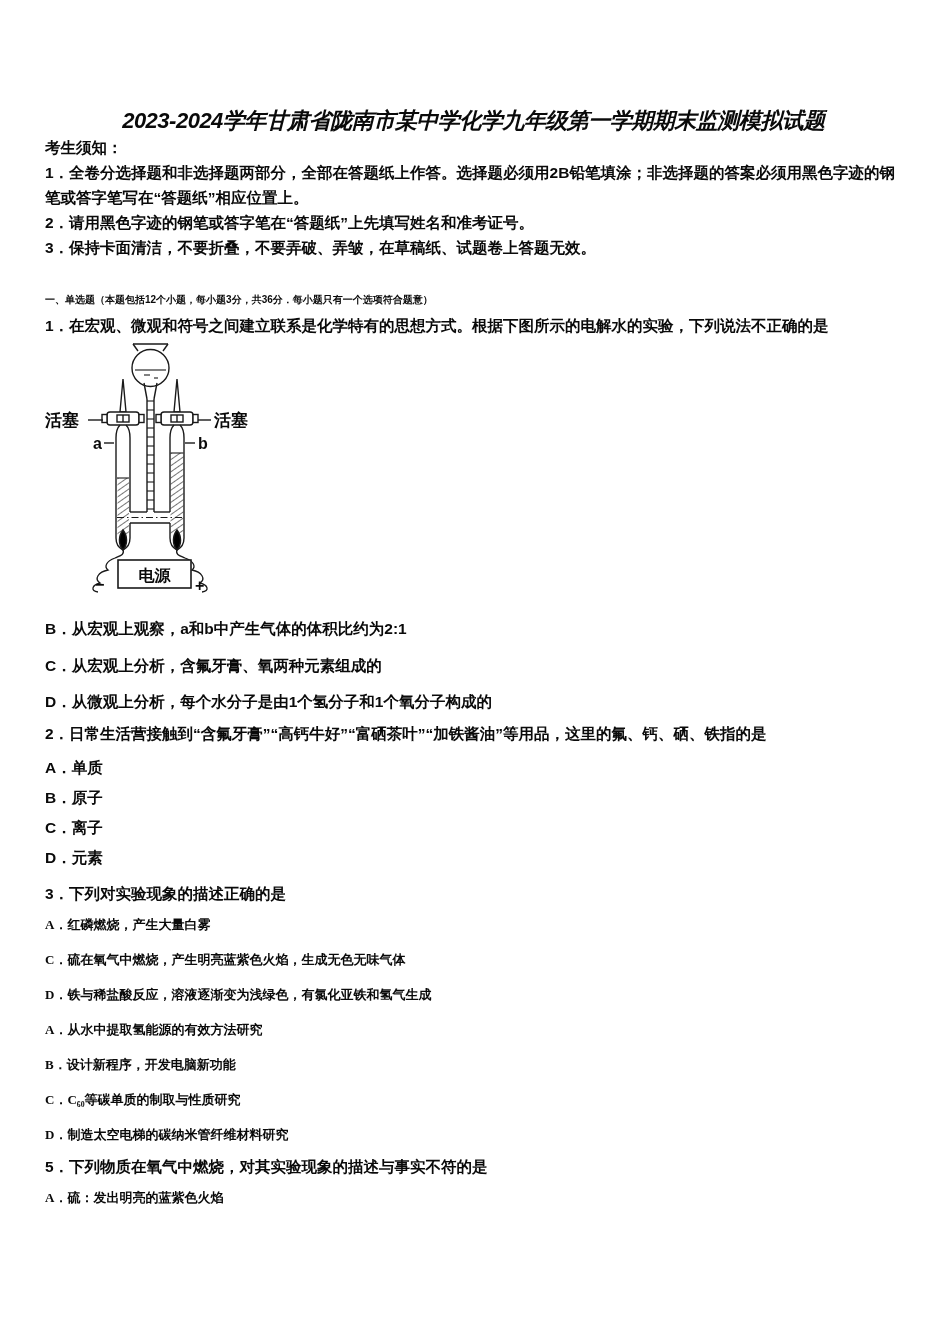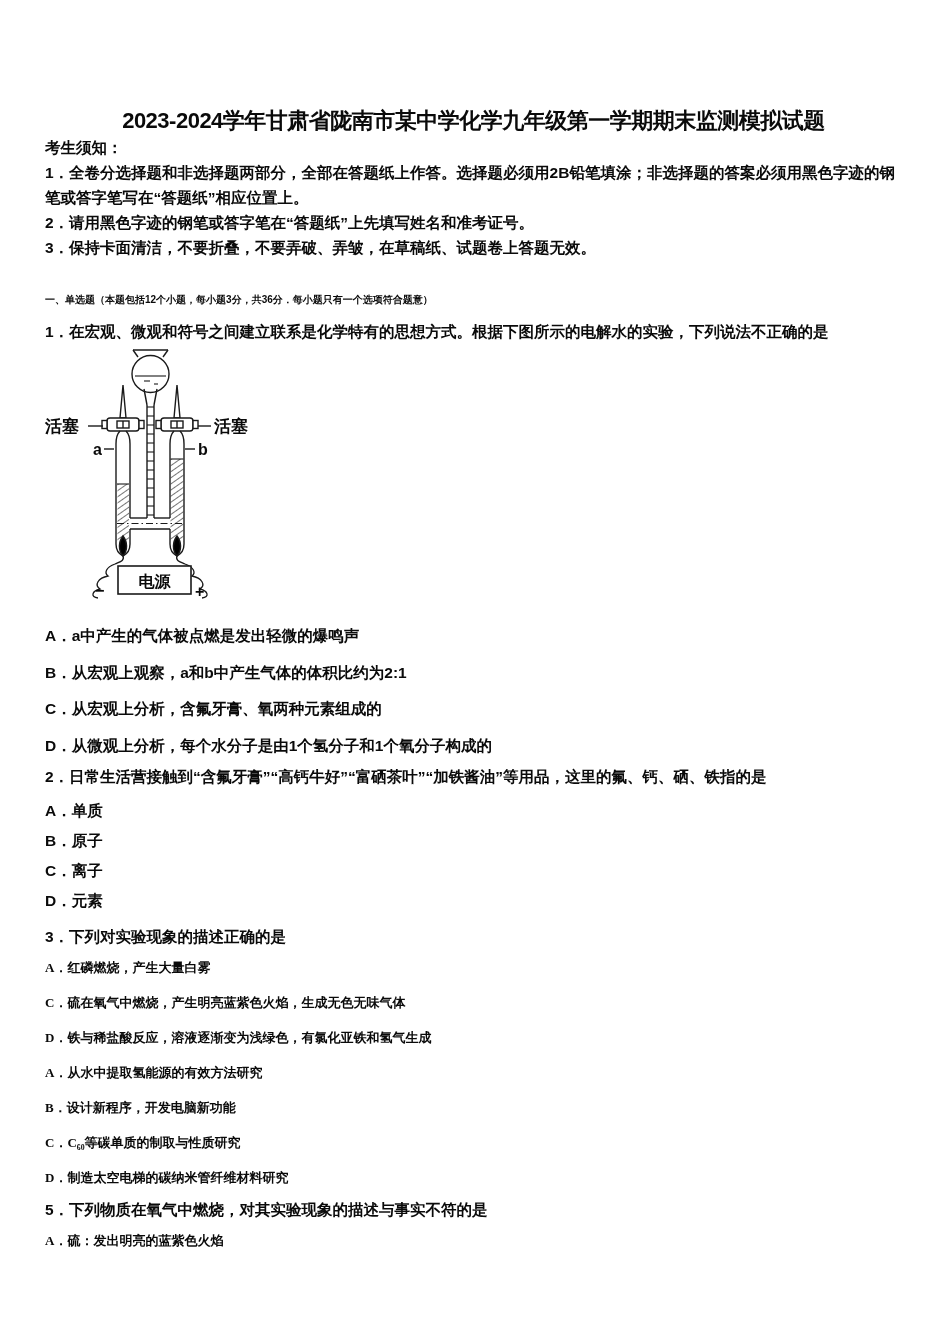--- a/index.html
+++ b/index.html
@@ -13,26 +13,27 @@
     font-family:"Liberation Sans","DejaVu Sans",sans-serif;
     font-weight:700;
     color:#0a0a0a;
     overflow:hidden;
   }
   .title{
     font-size:22px;
     line-height:30px;
     text-align:center;
     letter-spacing:-0.5px;
+    font-style:italic;
   }
   .notice-head{font-size:15.5px;line-height:24px;}
   .notice-item{font-size:15.5px;line-height:25px;}
   .section-head{margin-top:27px;font-size:10px;line-height:26px;}
   .stem{font-size:15.5px;line-height:26px;white-space:nowrap;}
-  .stem.mt6{margin-top:6px;}
+  .stem.mt6{}
   .stem.mt8{margin-top:8px;}
   .stem.mt2{margin-top:2px;}
   .figure-wrap{margin:2px 0 12px -2px;height:258px;}
   .opt{font-size:15.5px;line-height:36.5px;white-space:nowrap;}
   .opt-sm{font-size:13px;line-height:35px;white-space:nowrap;font-family:Liberation Serif, serif;}
   .opt-first{margin-top:13px;}
   .opt-row{display:flex;font-size:15.5px;line-height:30px;margin-top:6px;flex-direction:column;}
   .opt-row span{display:inline-block;width:164px;white-space:nowrap;}
   .opt-row span:last-child{width:auto;}
   svg text{font-family:"Liberation Sans","DejaVu Sans",sans-serif;font-weight:700;fill:#0a0a0a;}
@@ -160,21 +161,20 @@
       <text x="2" y="85" font-size="17">活塞</text>
       <text x="171" y="85" font-size="17">活塞</text>
       <text x="50" y="108" font-size="16">a</text>
       <text x="155" y="108" font-size="16">b</text>
       <text x="111.5" y="240" font-size="16" text-anchor="middle">电源</text>
       <text x="52" y="249" font-size="16">−</text>
       <text x="152" y="250" font-size="16">+</text>
     </svg>
   </div>
 
-  <div class="opt opt-first">A．a中产生的气体被点燃是发出轻微的爆鸣声</div>
   <div class="opt">B．从宏观上观察，a和b中产生气体的体积比约为2:1</div>
   <div class="opt">C．从宏观上分析，含氟牙膏、氧两种元素组成的</div>
   <div class="opt">D．从微观上分析，每个水分子是由1个氢分子和1个氧分子构成的</div>
 
   <div class="stem">2．日常生活营接触到“含氟牙膏”“高钙牛好”“富硒茶叶”“加铁酱油”等用品，这里的氟、钙、硒、铁指的是</div>
   <div class="opt-row">
     <span>A．单质</span>
     <span>B．原子</span>
     <span>C．离子</span>
     <span>D．元素</span>

